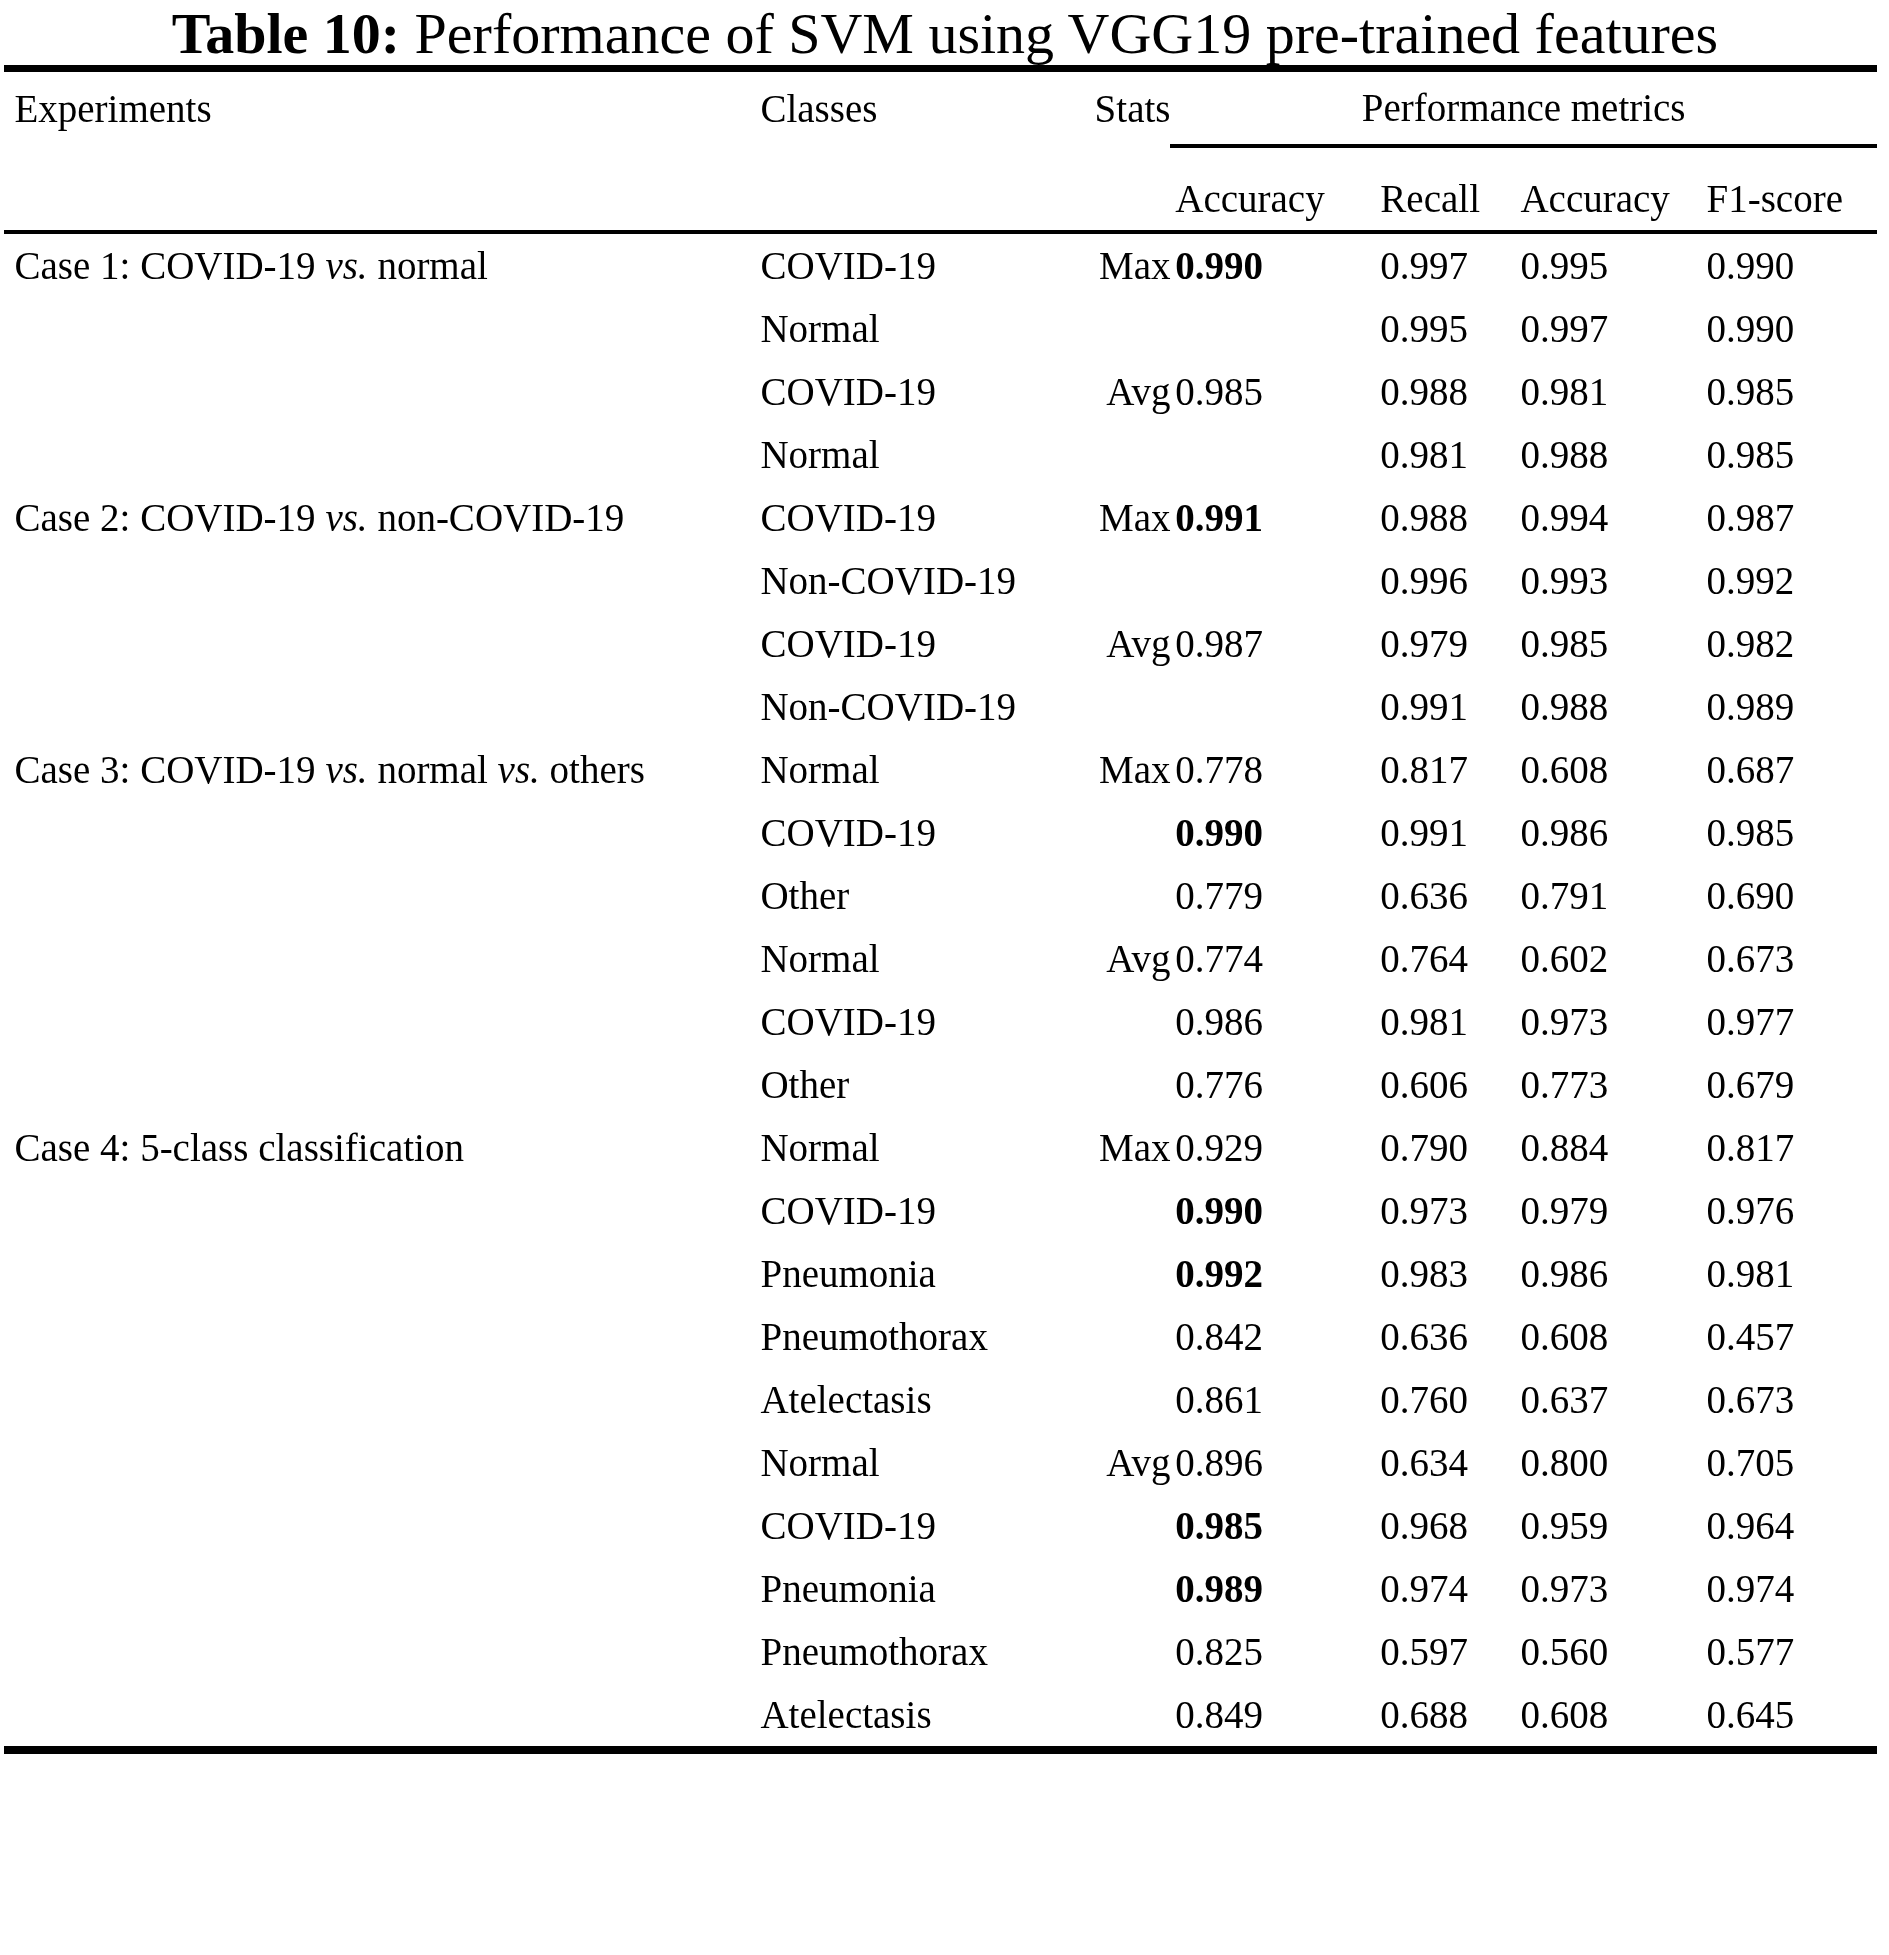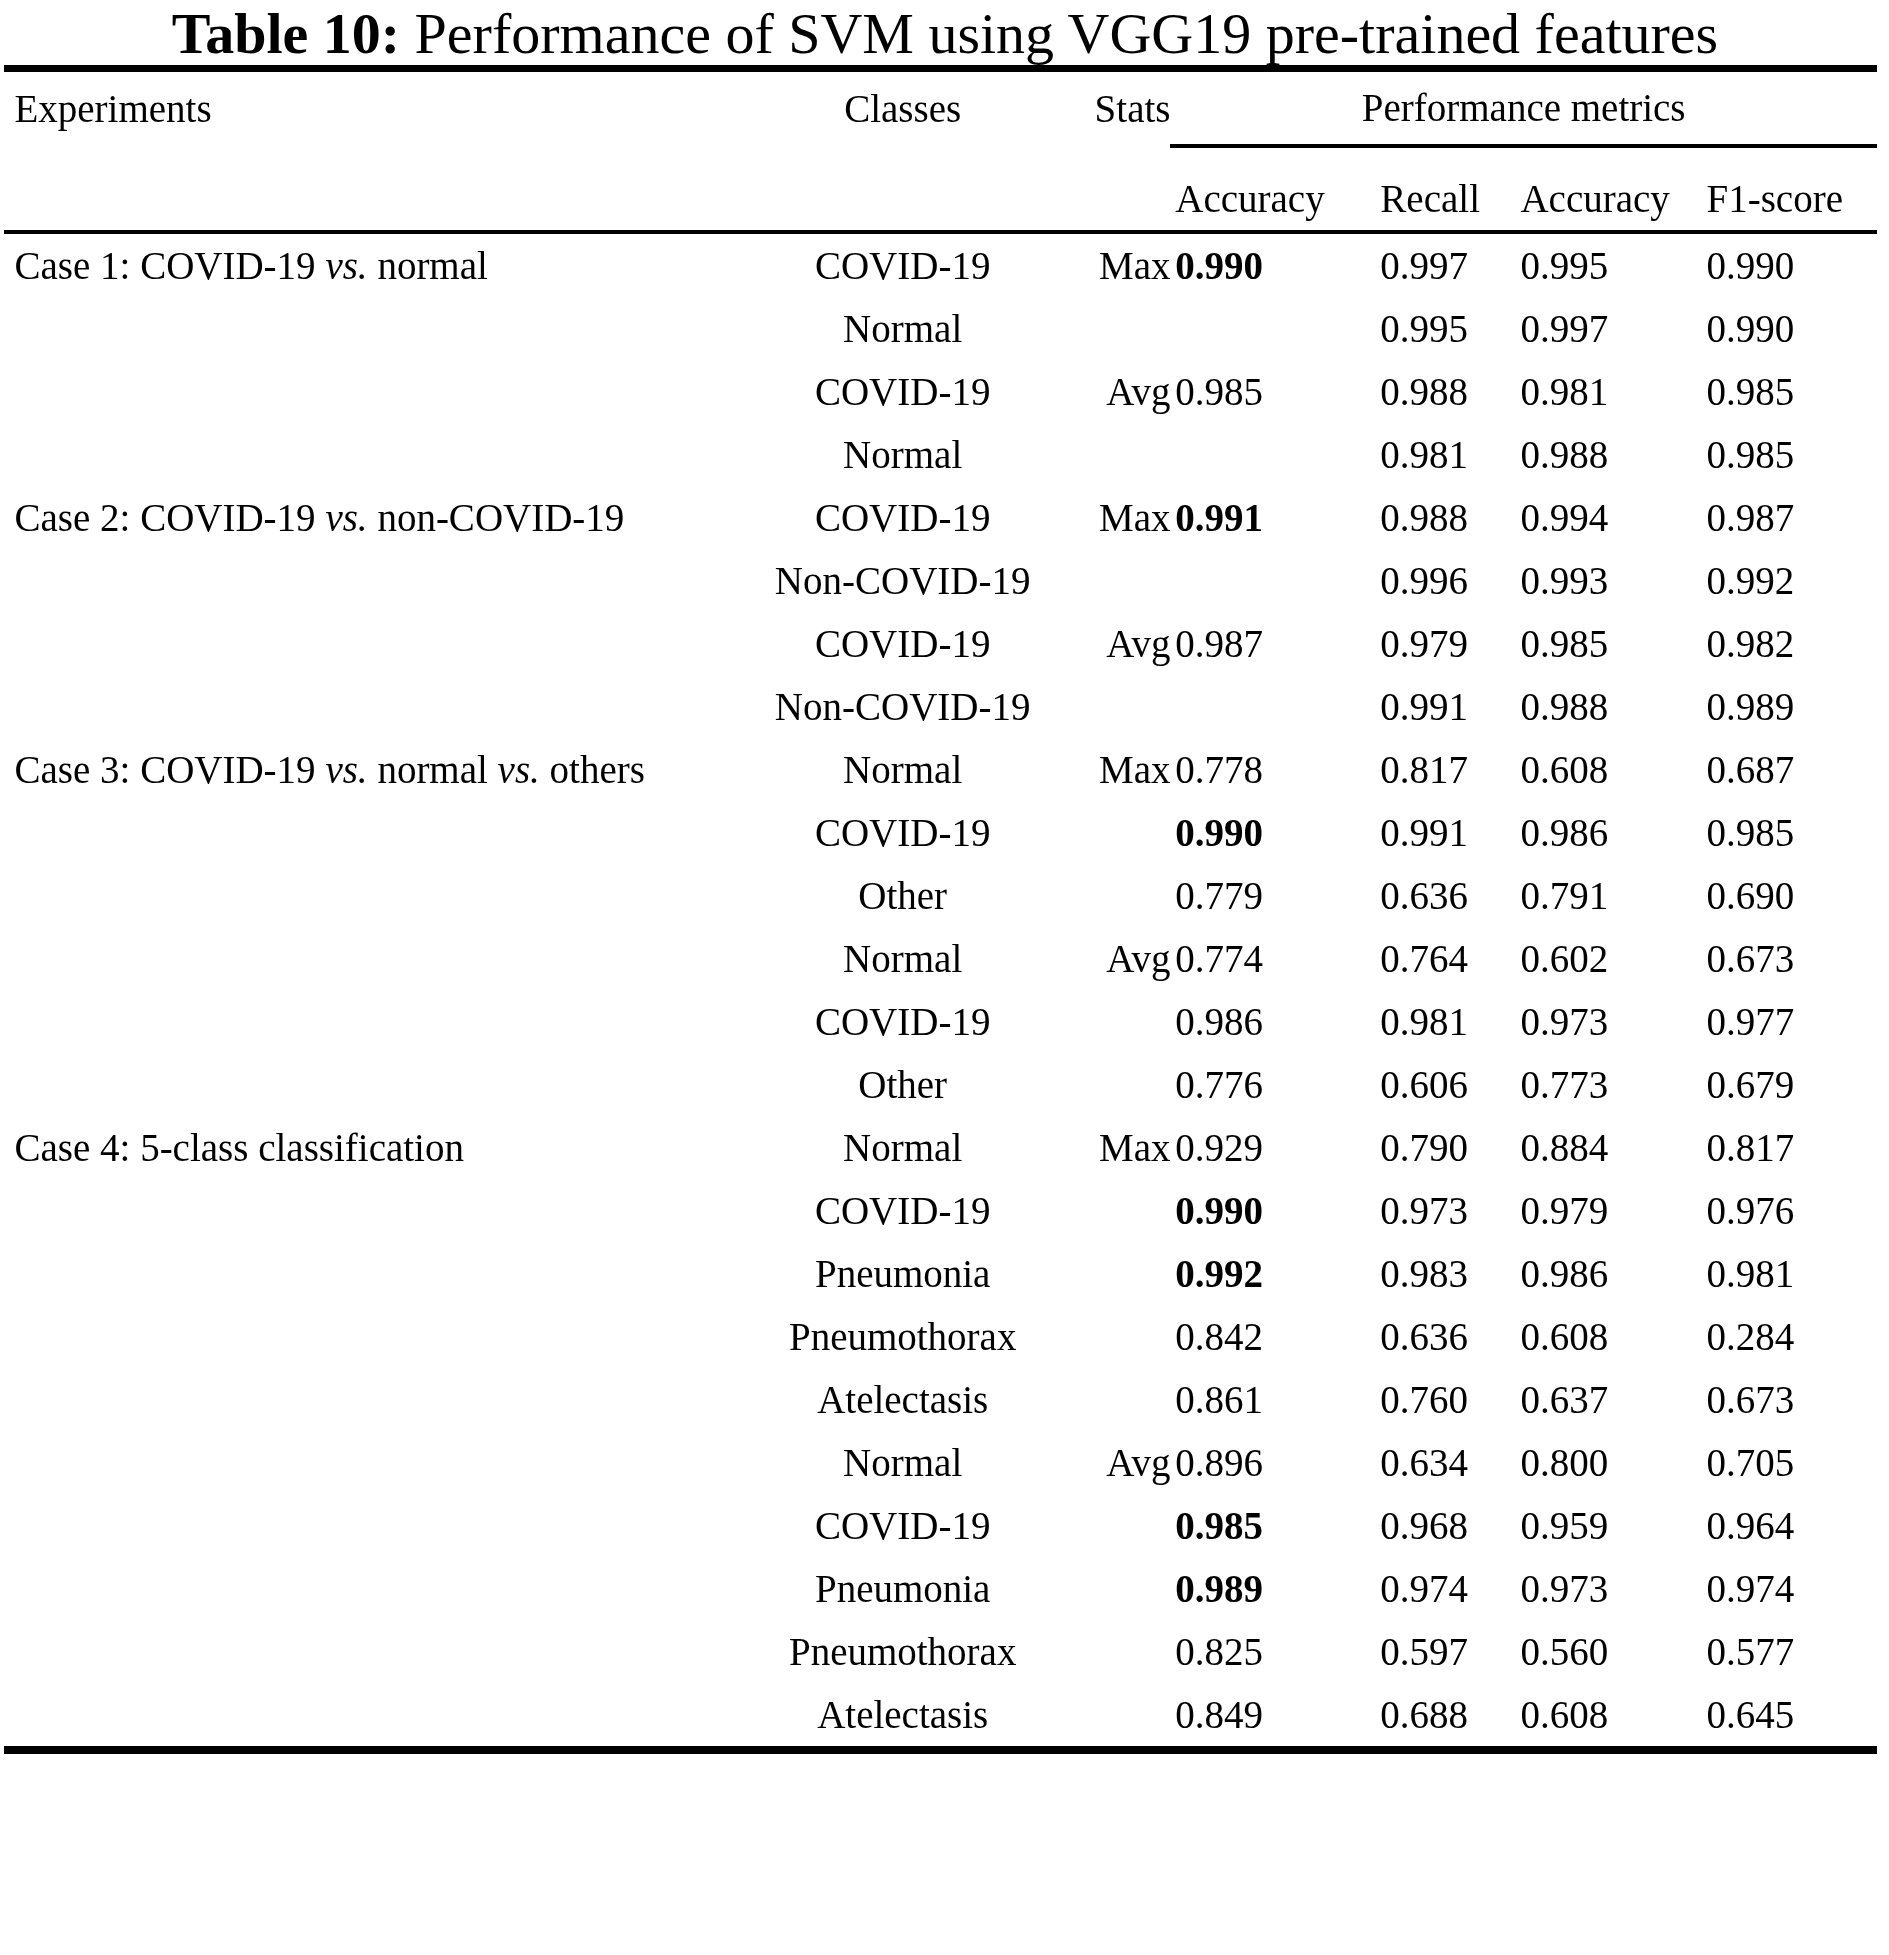--- a/index.html
+++ b/index.html
@@ -62,21 +62,21 @@
     border-bottom: 4.3px solid #000;
   }
   tr.h2 th.c-f1 { padding-right: 24px; }
 
   tbody td {
     padding: 0;
     vertical-align: top;
     line-height: 63px;
   }
   .c-exp  { padding-left: 10.6px; white-space: nowrap; }
-  .c-cls  { padding-left: 7.2px; padding-right: 14.5px; text-align: center; }
+  .c-cls  { padding-left: 7.2px; padding-right: 14.5px; }
   .c-stat { padding-left: 9.7px; text-align: right; }
   .c-acc, .c-rec, .c-prec, .c-f1 { padding-left: 4.8px; }
   td.val-bold { font-weight: bold; }
   i { font-style: italic; }
 </style>
 </head>
 <body>
 
 <div>
   <div class="caption">
@@ -265,21 +265,21 @@
           <td class="c-prec">0.986</td>
           <td class="c-f1">0.981</td>
         </tr>
         <tr>
           <td class="c-exp"></td>
           <td class="c-cls">Pneumothorax</td>
           <td class="c-stat"></td>
           <td class="c-acc">0.842</td>
           <td class="c-rec">0.636</td>
           <td class="c-prec">0.608</td>
-          <td class="c-f1">0.284</td>
+          <td class="c-f1">0.457</td>
         </tr>
         <tr>
           <td class="c-exp"></td>
           <td class="c-cls">Atelectasis</td>
           <td class="c-stat"></td>
           <td class="c-acc">0.861</td>
           <td class="c-rec">0.760</td>
           <td class="c-prec">0.637</td>
           <td class="c-f1">0.673</td>
         </tr>

